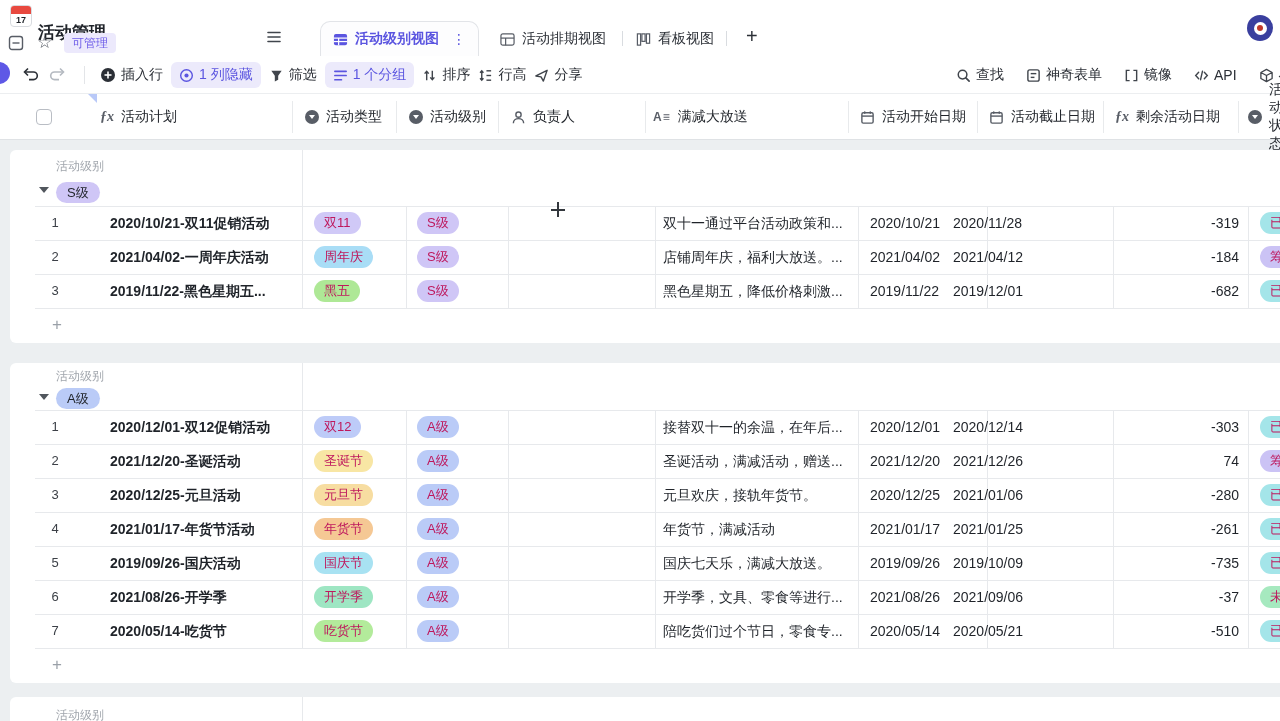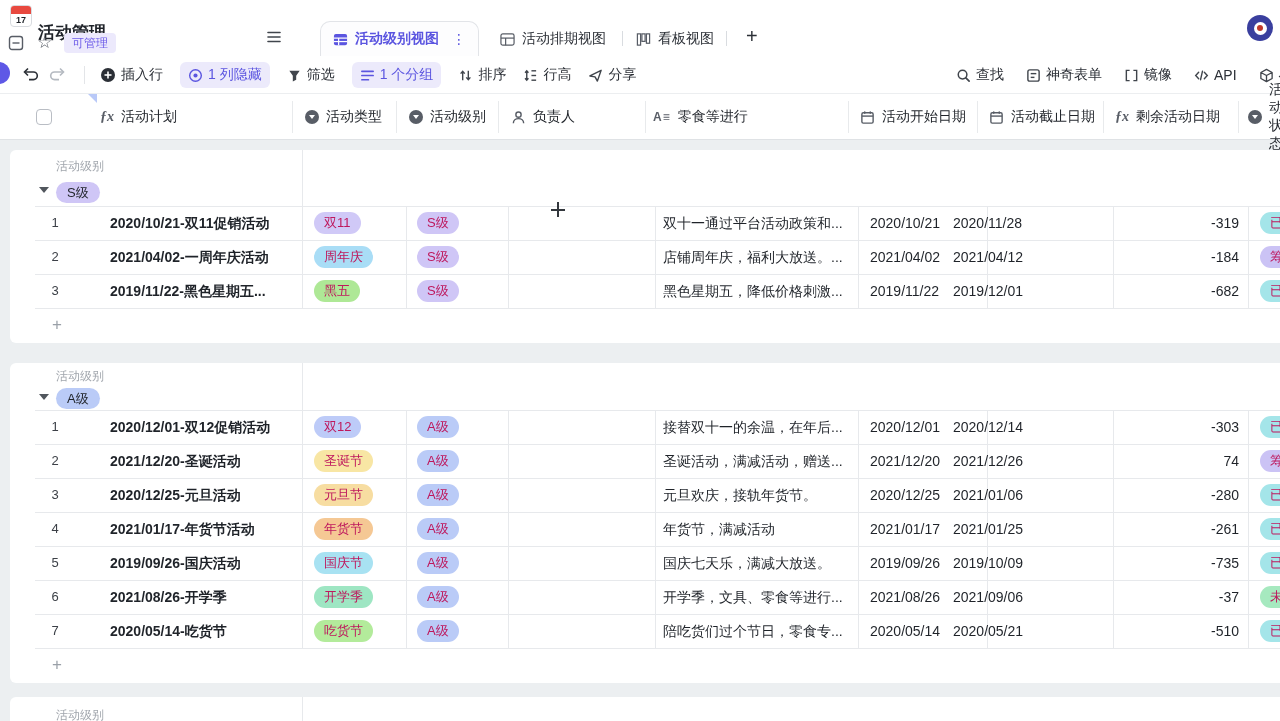--- a/index.html
+++ b/index.html
@@ -33,21 +33,21 @@
             background:#3a3f9e; display:flex; align-items:center; justify-content:center; }
   .avatar .mid { width:13px; height:13px; border-radius:50%; background:#fff;
                  display:flex; align-items:center; justify-content:center; }
   .avatar .dot { width:6px; height:6px; border-radius:50%; background:#c0392b; }
   
   .toolbar { position:absolute; left:0; top:56px; width:1280px; height:38px; background:#fff;
              border-bottom:1px solid #eceef0; }
   .cutdot { position:absolute; left:-12px; top:6px; width:22px; height:22px; border-radius:50%; background:#5e58e6; }
   .undo { position:absolute; left:20px; top:9px; } .redo { position:absolute; left:48px; top:9px; }
   .tooldiv { position:absolute; left:84px; top:10px; width:1px; height:18px; background:#e3e5e8; }
-  .tl { position:absolute; left:100px; top:0; height:38px; display:flex; align-items:center; gap:17px; }
+  .tl { position:absolute; left:100px; top:0; height:38px; display:flex; align-items:center; gap:8px; }
   .tr { position:absolute; left:956px; top:0; height:38px; display:flex; align-items:center; gap:22px; white-space:nowrap; }
   .titem { display:flex; align-items:center; gap:5px; font-size:14px; color:#2b2f36; cursor:default; }
   .titem.vio { background:#eceafb; border-radius:6px; padding:4px 8px; color:#5b55e0; }
   
   .thead { position:absolute; left:0; top:94px; width:1280px; height:46px; background:#fff;
            border-bottom:1px solid #dfe2e5; }
   .chk { position:absolute; left:36px; top:15px; width:16px; height:16px; border:1.5px solid #b9bdc4; border-radius:4px; }
   .corner { position:absolute; left:88px; top:0; width:0; height:0;
             border-top:9px solid #b9c9f8; border-left:9px solid transparent; }
   .hcell { position:absolute; top:0; height:46px; display:flex; align-items:center; gap:7px;
@@ -328,21 +328,21 @@
       <span>
         <svg width="15" height="15" viewBox="0 0 16 16">
             <circle cx="8" cy="5" r="2.8" fill="none" stroke="#585d66" stroke-width="1.5"></circle>
             <path d="M2.5 14 c0-3 2.5-4.8 5.5-4.8 s5.5 1.8 5.5 4.8" fill="none" stroke="#585d66" stroke-width="1.5"></path>
           </svg>
       </span>
       <span>负责人</span>
     </div>
     <div class="hcell" style="left:653px">
       <span class="aeq">A≡</span>
-      <span>零食等进行</span>
+      <span>满减大放送</span>
     </div>
     <div class="hcell" style="left:989px">
       <span>
         <svg width="15" height="15" viewBox="0 0 16 16">
             <rect x="2" y="3" width="12" height="11" rx="1.5" fill="none" stroke="#585d66" stroke-width="1.5"></rect>
             <line x1="2" y1="6.5" x2="14" y2="6.5" stroke="#585d66" stroke-width="1.5"></line>
             <line x1="5" y1="1.5" x2="5" y2="4" stroke="#585d66" stroke-width="1.5"></line>
             <line x1="11" y1="1.5" x2="11" y2="4" stroke="#585d66" stroke-width="1.5"></line>
           </svg>
       </span>

